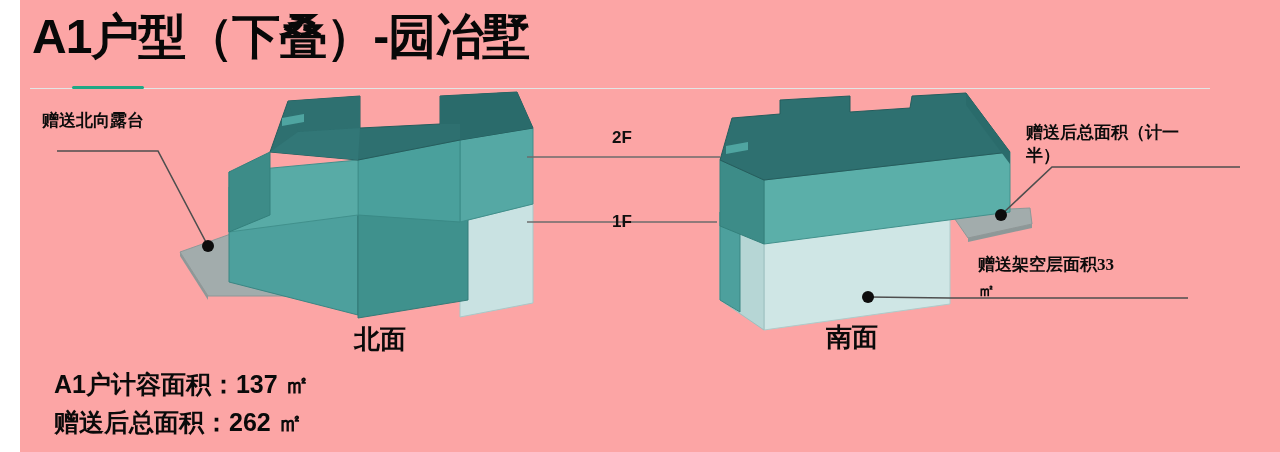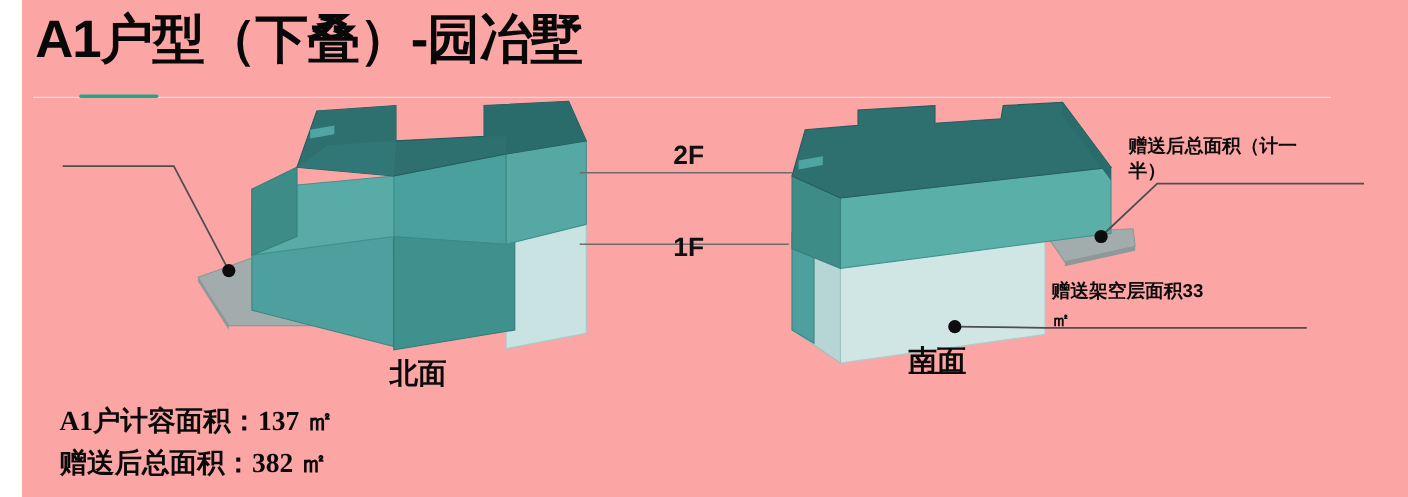--- a/index.html
+++ b/index.html
@@ -48,54 +48,54 @@
   
   .anno {
     position: absolute;
     font-size: 17px;
     font-weight: bold;
     color: #0c0c0c;
     line-height: 1.35;
   }
   .anno-north-terrace { left: 22px;  top: 110px; }
   .anno-south-balcony { left: 1006px; top: 122px; width: 200px; text-align: left; }
-  .anno-stilt         { left: 936px; top: 252px; width: 218px; line-height: 1.5; }
+  .anno-stilt         { left: 958px; top: 252px; width: 218px; line-height: 1.5; font-family: Liberation Serif, serif; }
 
   
   .face-label {
     position: absolute;
     font-size: 26px;
     font-weight: bold;
     color: #0a0a0a;
   }
   .face-north { left: 334px; top: 322px; text-align: right; }
-  .face-south { left: 806px; top: 310px; text-decoration: underline; }
+  .face-south { left: 806px; top: 320px; }
 
   
   .floor-label {
     position: absolute;
-    font-size: 24px;
+    font-size: 17px;
     font-weight: bold;
     color: #101010;
   }
   .floor-2f { left: 592px; top: 128px; }
   .floor-1f { left: 592px; top: 212px; }
 
   
   .summary {
     position: absolute;
     left: 34px;
     top: 366px;
     font-size: 25px;
     font-weight: bold;
     color: #0a0a0a;
     line-height: 1.45;
     white-space: nowrap;
   }
-  .summary div { margin-bottom: 2px; font-family: Liberation Serif, serif; }
+  .summary div { margin-bottom: 2px; }
 
   
   svg.overlay {
     position: absolute;
     left: 0;
     top: 0;
     width: 1280px;
     height: 452px;
     pointer-events: none;
   }
@@ -163,35 +163,36 @@
     <polyline points="37,151 138,151 188,246" fill="none" stroke="#4e4e4e" stroke-width="1.6"></polyline>
     <circle cx="188" cy="246" r="6" fill="#0d0d0d"></circle>
 
     <polyline points="1220,167 1032,167 981,215" fill="none" stroke="#4e4e4e" stroke-width="1.6"></polyline>
     <circle cx="981" cy="215" r="6" fill="#0d0d0d"></circle>
 
     <polyline points="1168,298 930,298 848,297" fill="none" stroke="#4e4e4e" stroke-width="1.6"></polyline>
     <circle cx="848" cy="297" r="6" fill="#0d0d0d"></circle>
   </svg>
 
+  <div class="anno anno-north-terrace">赠送北向露台</div>
 
   <div class="anno anno-south-balcony">
     <div>赠送后总面积（计一</div>
     <div>半）</div>
   </div>
 
   <div class="anno anno-stilt">
     <div>赠送架空层面积33</div>
     <div>㎡</div>
   </div>
 
   <div class="floor-label floor-2f">2F</div>
   <div class="floor-label floor-1f">1F</div>
 
   <div class="face-label face-north">北面</div>
   <div class="face-label face-south">南面</div>
 
   <div class="summary">
     <div>A1户计容面积：137 ㎡</div>
-    <div>赠送后总面积：382 ㎡</div>
+    <div>赠送后总面积：262 ㎡</div>
   </div>
 
 </div>
 
 </body></html>

